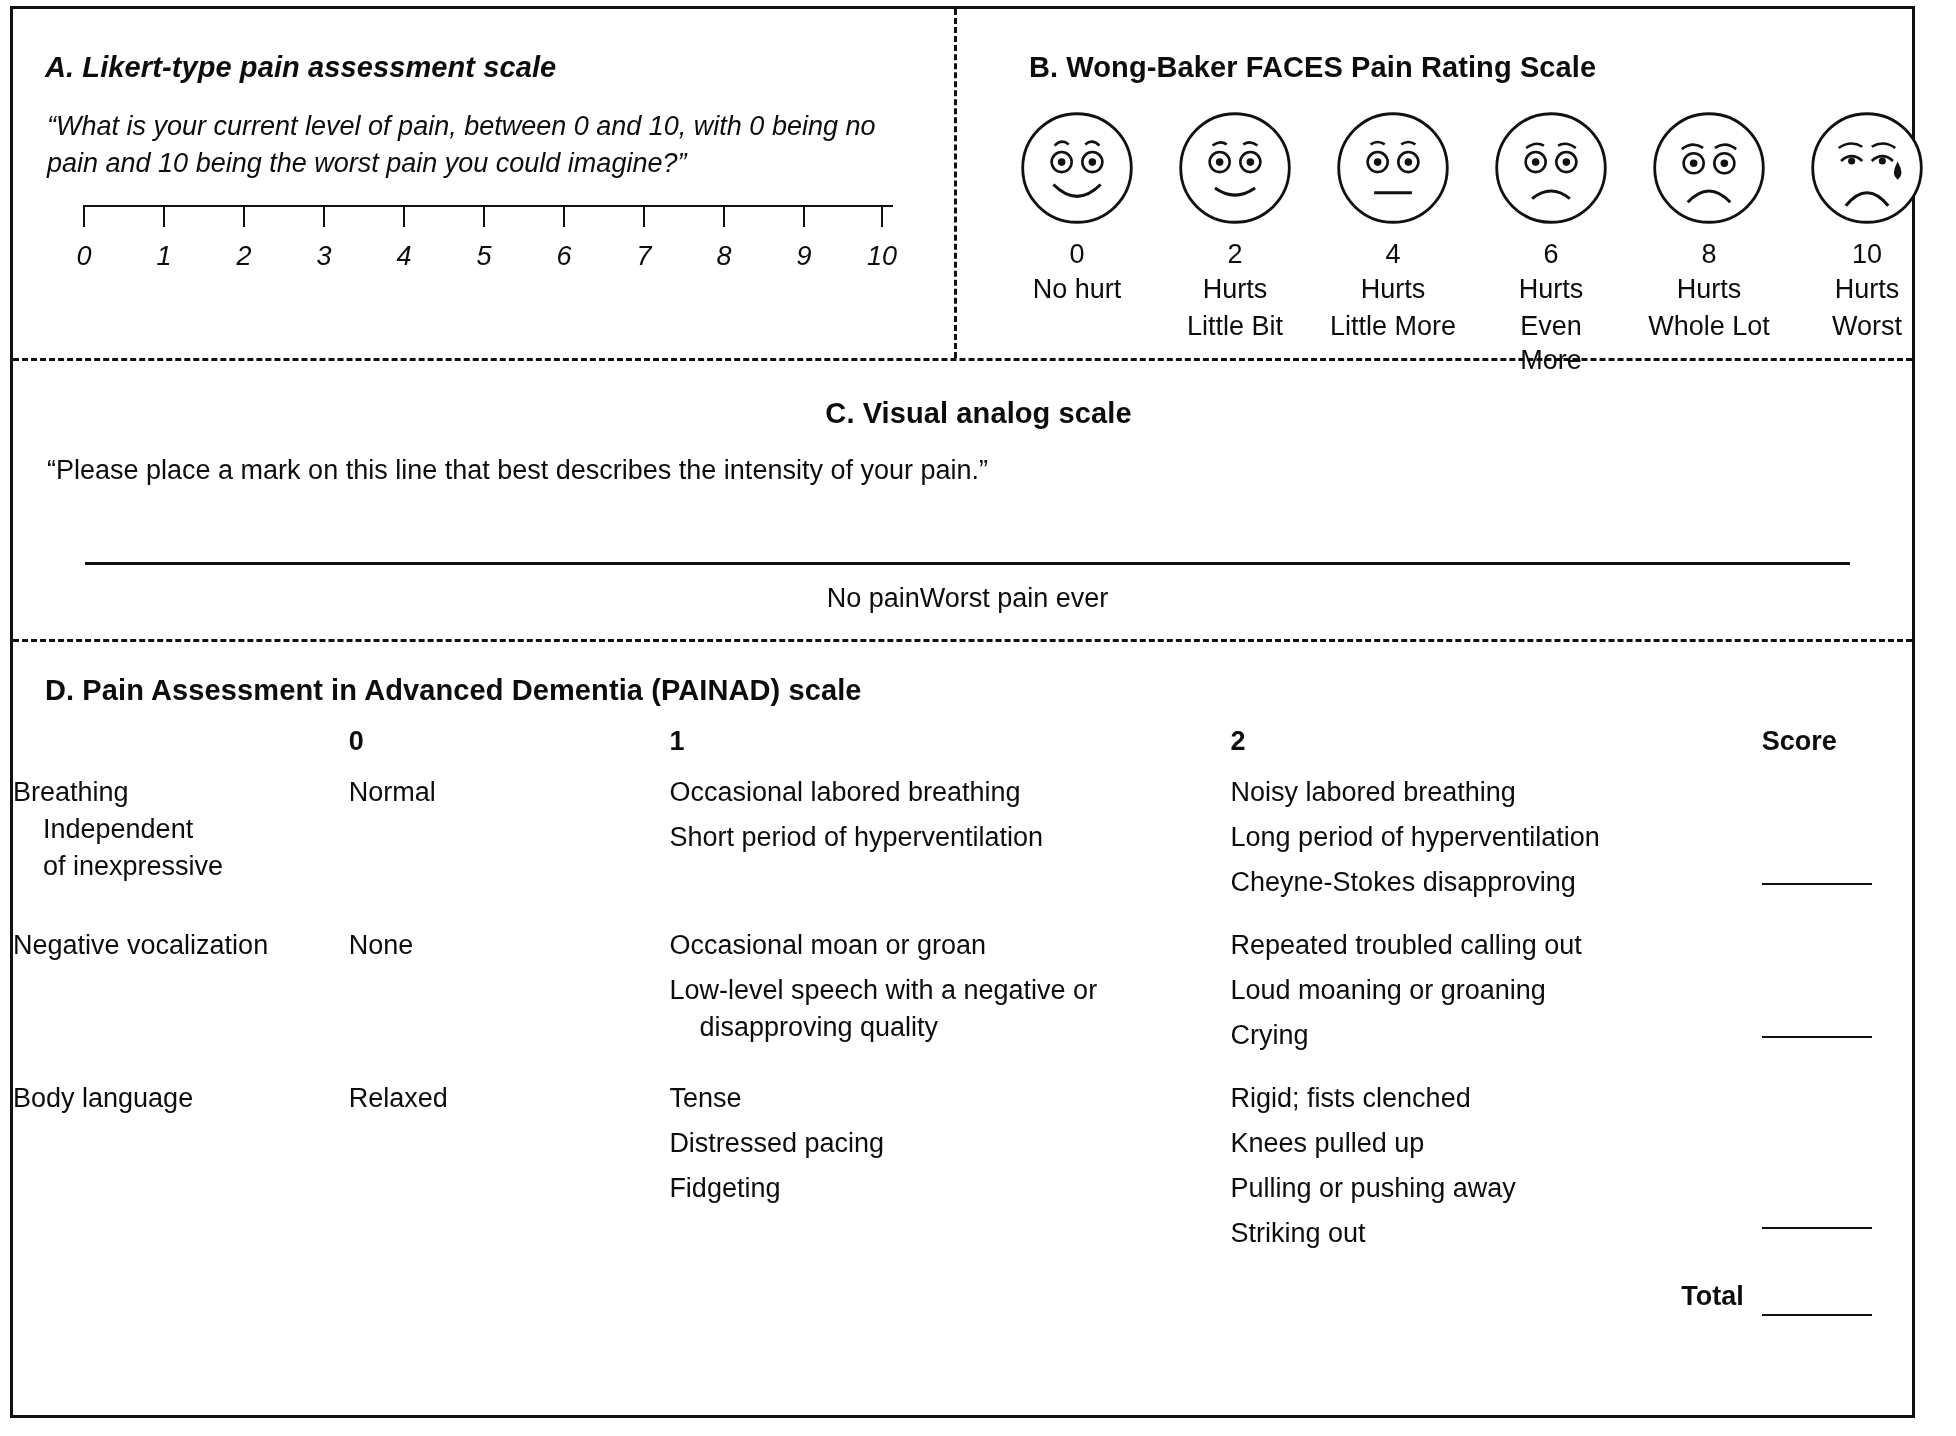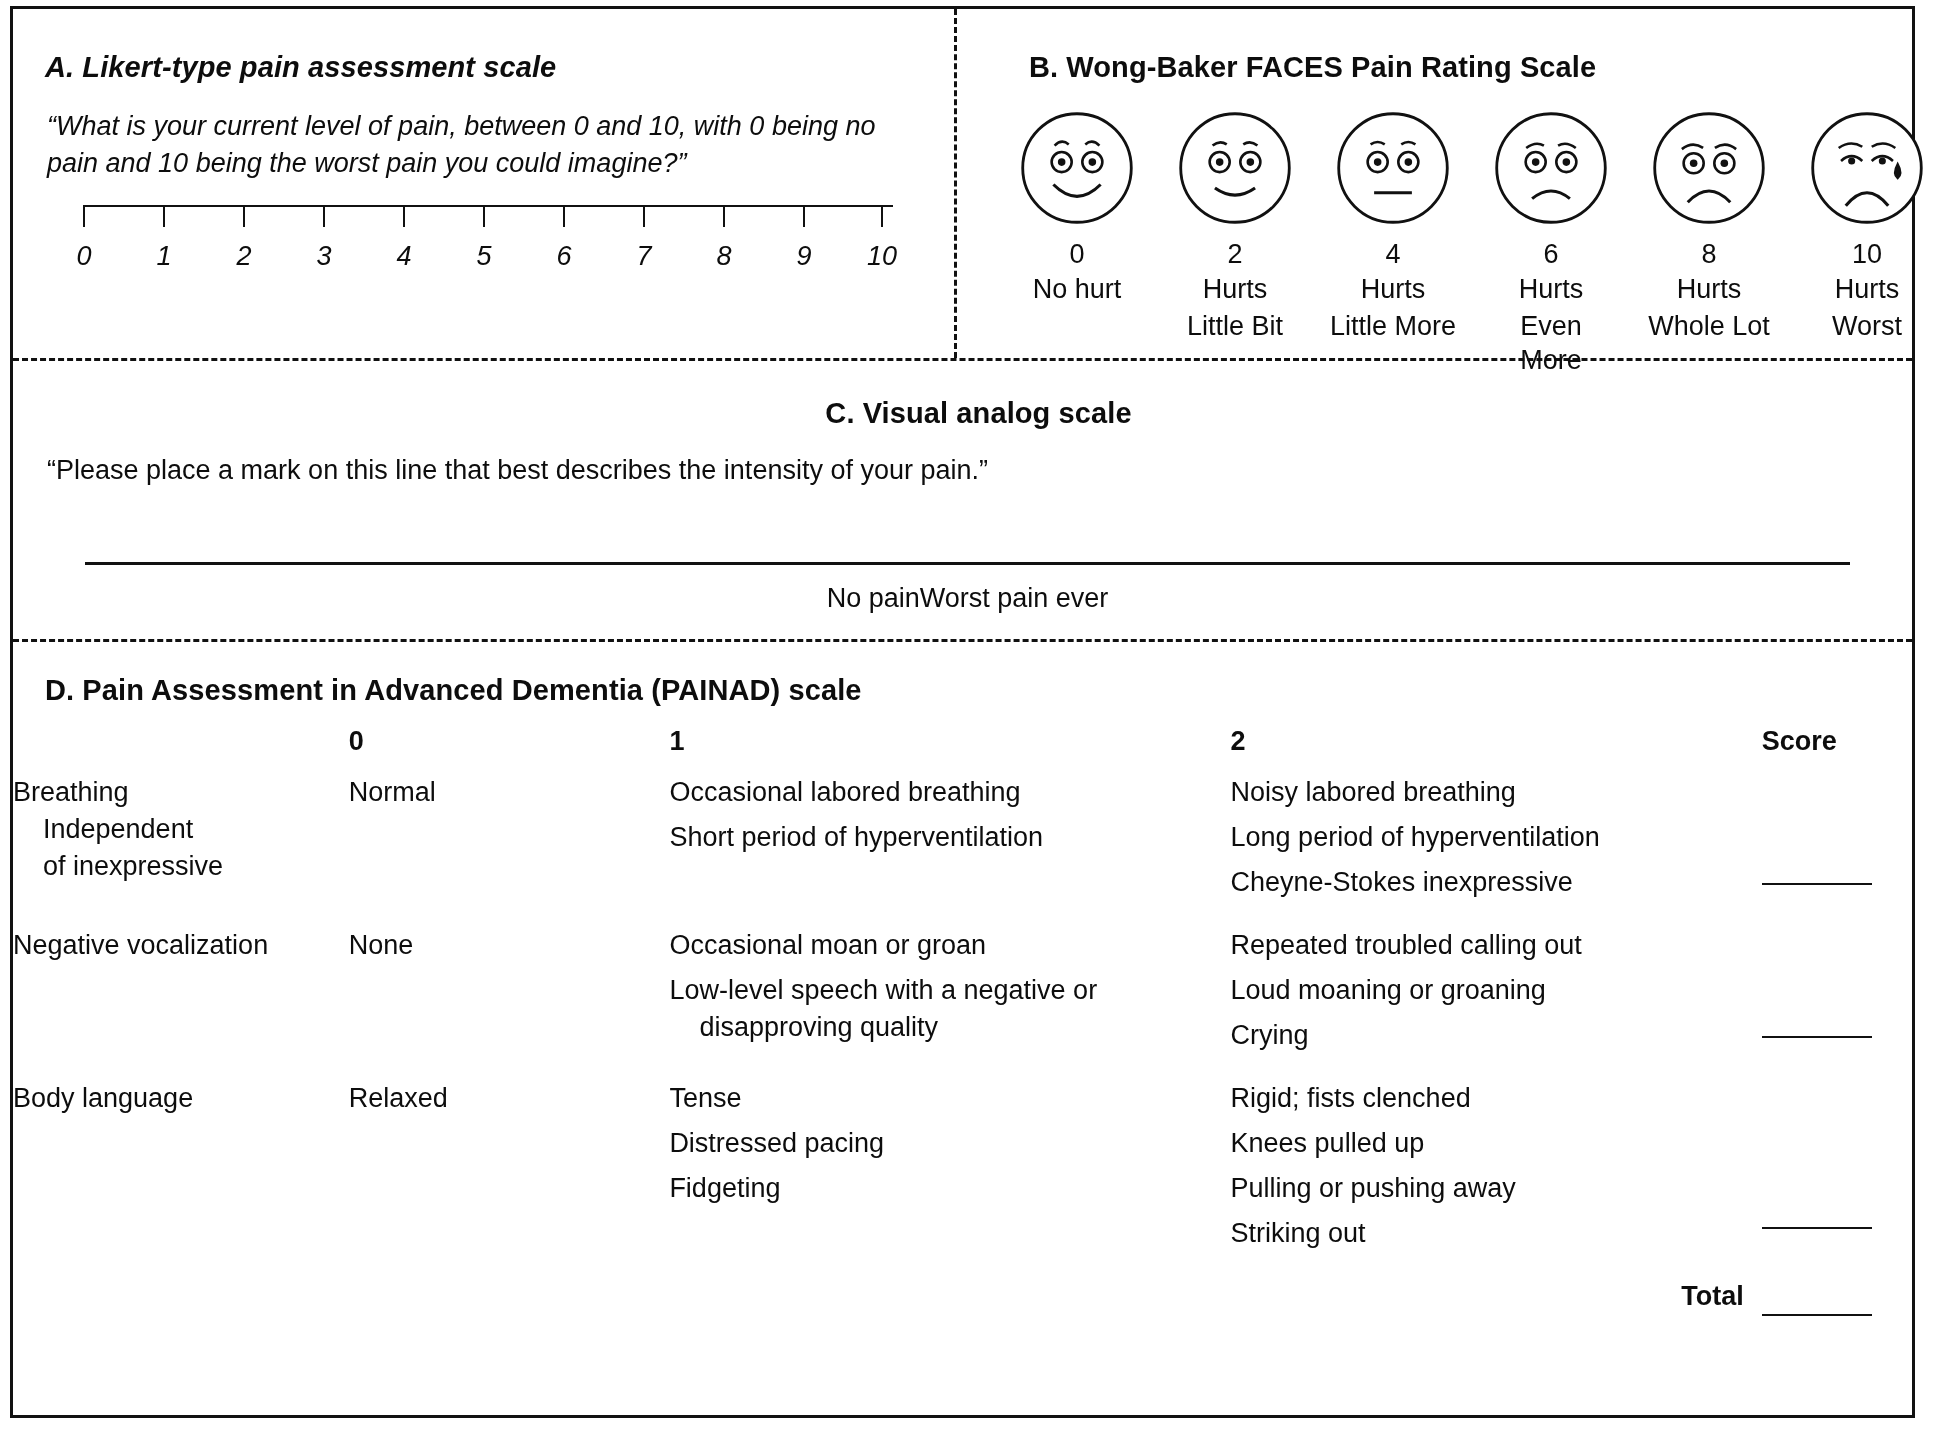--- a/index.html
+++ b/index.html
@@ -381,21 +381,21 @@
           <td>
             <span>Occasional labored breathing</span>
             <span class="line-gap"></span>
             <span>Short period of hyperventilation</span>
           </td>
           <td>
             <span>Noisy labored breathing</span>
             <span class="line-gap"></span>
             <span>Long period of hyperventilation</span>
             <span class="line-gap"></span>
-            <span>Cheyne-Stokes inexpressive</span>
+            <span>Cheyne-Stokes disapproving</span>
           </td>
           <td class="score-cell">
             <span style="display:block;height:2.7em"></span><span class="blank"></span>
           </td>
         </tr>
 
         <tr>
           <td class="cell-item">
             <span>Negative vocalization</span>
           </td>

